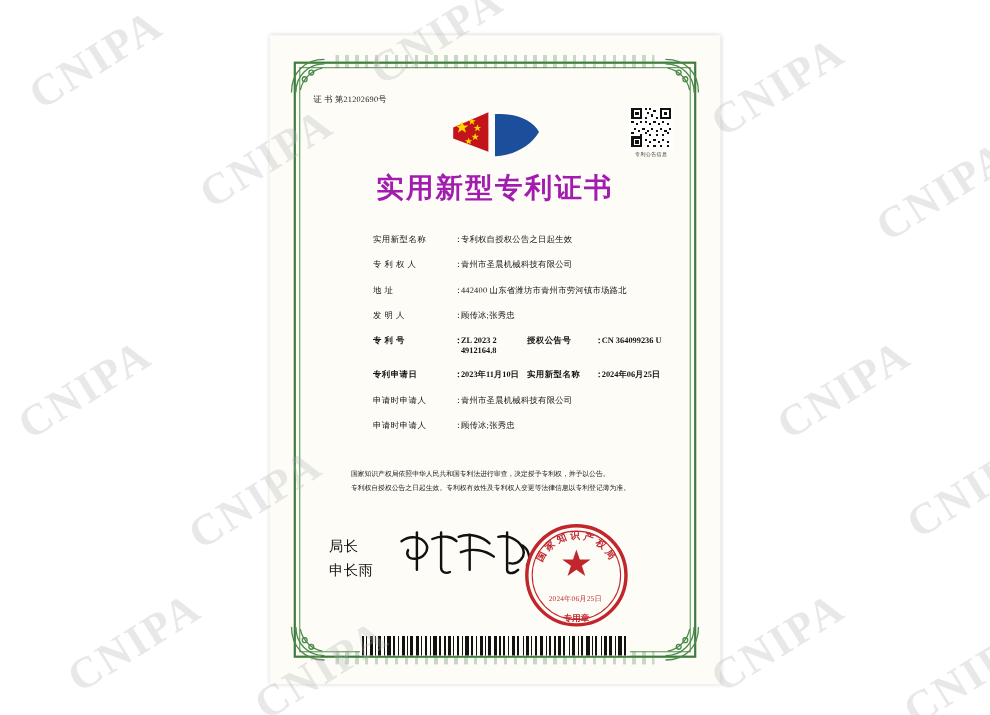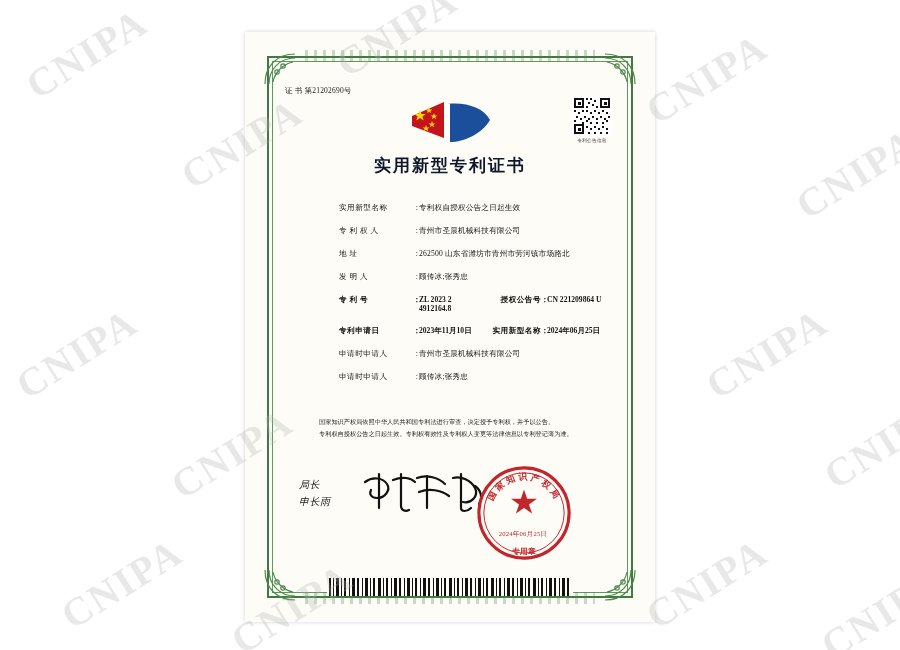--- a/index.html
+++ b/index.html
@@ -114,23 +114,23 @@
   .qr-caption {
     font-size: 4.6px;
     color: #333;
     margin-top: 2px;
     font-family: "Liberation Serif", serif;
     letter-spacing: 0.3px;
   }
 
   .title {
     text-align: center;
-    font-size: 17px;
+    font-size: 25px;
     font-weight: bold;
-    color: #0f172a;
+    color: #a21caf;
     font-family: "Liberation Serif", serif;
     letter-spacing: 2px;
     margin-top: 2px;
   }
 
   .fields {
     margin-top: 26px;
     padding-left: 14px;
     padding-right: 6px;
   }
@@ -147,47 +147,46 @@
     flex: none;
     letter-spacing: 0.5px;
     margin-left: 40px;
   }
   .f-label.wide { width: 74px; }
   .f-colon { width: 6px; flex: none; }
   .f-value { flex: 1; letter-spacing: 0.2px; }
   .f-half-label { width: 62px; flex: none; letter-spacing: 0.5px; }
   .split { display: flex; width: 100%; font-weight: bold; }
   .split .left { width: 180px; display: flex; }
-  .split .right { flex: 1; display: flex; text-align: right; }
+  .split .right { flex: 1; display: flex; }
 
   .legal {
     margin-top: 34px;
     padding: 0 22px;
     font-size: 6.2px;
     line-height: 1.9;
     color: #1a1a1a;
     text-align: justify;
     font-family: "Liberation Serif", serif;
   }
   .legal p { margin: 0; text-indent: 12px; }
 
   .sign-area {
     position: relative;
     margin-top: 28px;
     height: 92px;
   }
   .sign-label {
     position: absolute;
     left: 14px; top: 8px;
-    font-size: 10px;
+    font-size: 13px;
     line-height: 1.7;
     color: #141414;
     font-family: "Liberation Serif", serif;
     letter-spacing: 0.5px;
-    font-style: italic;
   }
   .signature {
     position: absolute;
     left: 72px; top: 0px;
     width: 130px; height: 48px;
     color: #111;
   }
   .seal {
     position: absolute;
     right: 42px; top: -4px;
@@ -384,40 +383,40 @@
 
         <div class="f-row">
           <span class="f-label">专 利 权 人</span>
           <span class="f-colon">：</span>
           <span class="f-value">青州市圣晨机械科技有限公司</span>
         </div>
 
         <div class="f-row">
           <span class="f-label">地        址</span>
           <span class="f-colon">：</span>
-          <span class="f-value">262500 山东省潍坊市青州市劳河镇市场路北</span>
+          <span class="f-value">442400 山东省潍坊市青州市劳河镇市场路北</span>
         </div>
 
         <div class="f-row">
           <span class="f-label">发  明  人</span>
           <span class="f-colon">：</span>
           <span class="f-value">顾传冰;张秀忠</span>
         </div>
 
         <div class="f-row">
           <div class="split">
             <div class="left">
               <span class="f-label">专  利  号</span>
               <span class="f-colon">：</span>
               <span>ZL 2023 2 4912164.8</span>
             </div>
             <div class="right">
               <span class="f-half-label">授权公告号</span>
               <span class="f-colon">：</span>
-              <span>CN 221209864 U</span>
+              <span>CN 364099236 U</span>
             </div>
           </div>
         </div>
 
         <div class="f-row">
           <div class="split">
             <div class="left">
               <span class="f-label">专利申请日</span>
               <span class="f-colon">：</span>
               <span>2023年11月10日</span>

